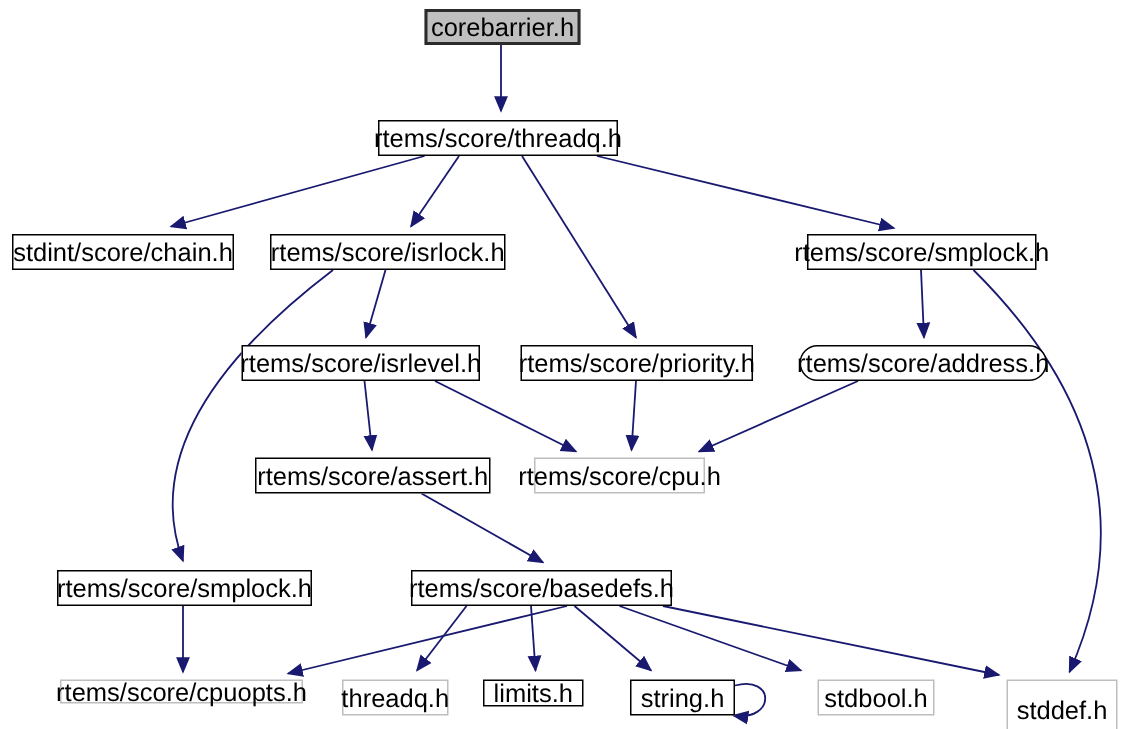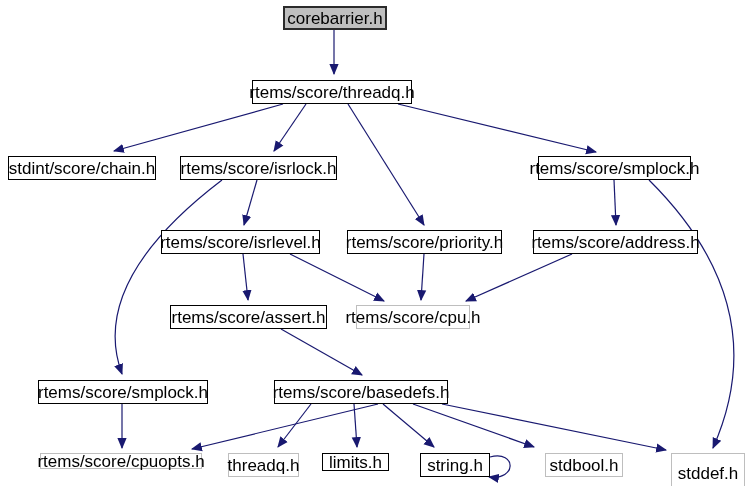--- a/index.html
+++ b/index.html
@@ -63,21 +63,21 @@
       </g>
   </svg>
 
 <div class="node root" style="left: 283px; top: 6px; width: 104px; height: 24px;">corebarrier.h</div>
     <div class="node linked" style="left: 252px; top: 80px; width: 160px; height: 24px;">rtems/score/threadq.h</div>
     <div class="node linked" style="left: 8px; top: 156px; width: 148px; height: 24px;">stdint/score/chain.h</div>
     <div class="node linked" style="left: 180px; top: 156px; width: 157px; height: 24px;">rtems/score/isrlock.h</div>
     <div class="node linked" style="left: 538px; top: 156px; width: 153px; height: 24px;">rtems/score/smplock.h</div>
     <div class="node linked" style="left: 161px; top: 230px; width: 159px; height: 24px;">rtems/score/isrlevel.h</div>
     <div class="node linked" style="left: 347px; top: 230px; width: 155px; height: 24px;">rtems/score/priority.h</div>
-    <div class="node linked" style="left: 533px; top: 230px; width: 165px; height: 24px;">rtems/score/address.h</div>
+    <div class="node linked" style="left: 533px; top: 230px; width: 165px; height: 24px; border-radius: 12px;">rtems/score/address.h</div>
     <div class="node linked" style="left: 170px; top: 305px; width: 157px; height: 24px;">rtems/score/assert.h</div>
     <div class="node plain" style="left: 356px; top: 305px; width: 114px; height: 24px;">rtems/score/cpu.h</div>
     <div class="node linked" style="left: 38px; top: 380px; width: 170px; height: 24px;">rtems/score/smplock.h</div>
     <div class="node linked" style="left: 274px; top: 380px; width: 174px; height: 24px;">rtems/score/basedefs.h</div>
     <div class="node plain" style="left: 40px; top: 453px; width: 162px; height: 16px;">rtems/score/cpuopts.h</div>
     <div class="node plain" style="left: 228px; top: 453px; width: 71px; height: 24px;">threadq.h</div>
     <div class="node linked" style="left: 322px; top: 453px; width: 67px; height: 18px;">limits.h</div>
     <div class="node linked" style="left: 420px; top: 453px; width: 70px; height: 24px;">string.h</div>
     <div class="node plain" style="left: 545px; top: 453px; width: 78px; height: 24px;">stdbool.h</div>
     <div class="node plain" style="left: 671px; top: 453px; width: 74px; height: 40px; text-align: right;">stddef.h</div>

